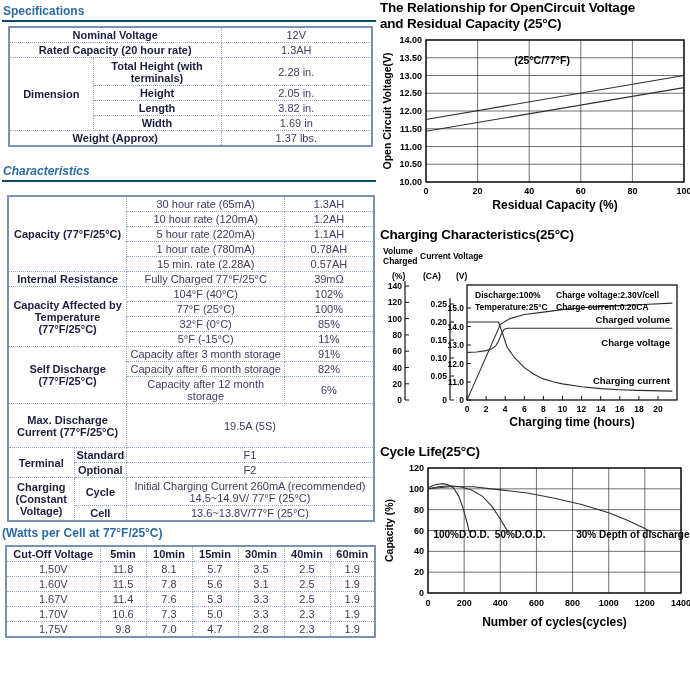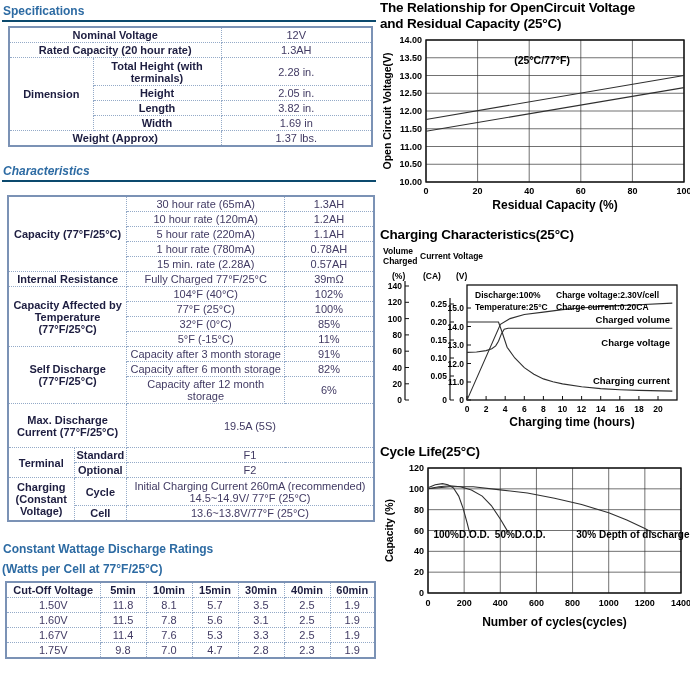--- a/index.html
+++ b/index.html
@@ -188,21 +188,20 @@
           <div>14.5~14.9V/ 77°F (25°C)</div>
         </td>
       </tr>
       <tr>
         <td class="lbl">Cell</td>
         <td colspan="2">13.6~13.8V/77°F (25°C)</td>
       </tr>
     </tbody>
       </table>
 
-    <h2 class="section norule">Constant Wattage Discharge Ratings</h2>
     <h3 class="subsection">(Watts per Cell at 77°F/25°C)</h3>
 
     <table class="cwdr-table">
       <colgroup>
           <col style="width:94px">
           <col style="width:46px">
           <col style="width:46px">
           <col style="width:46px">
           <col style="width:46px">
           <col style="width:46px">
@@ -236,20 +235,29 @@
         <td>2.5</td>
         <td>1.9</td>
       </tr>
       <tr>
         <td>1.67V</td>
         <td>11.4</td>
         <td>7.6</td>
         <td>5.3</td>
         <td>3.3</td>
         <td>2.5</td>
+        <td>1.9</td>
+      </tr>
+      <tr>
+        <td>1.70V</td>
+        <td>10.6</td>
+        <td>7.3</td>
+        <td>5.0</td>
+        <td>3.3</td>
+        <td>2.3</td>
         <td>1.9</td>
       </tr>
       <tr>
         <td>1.75V</td>
         <td>9.8</td>
         <td>7.0</td>
         <td>4.7</td>
         <td>2.8</td>
         <td>2.3</td>
         <td>1.9</td>

